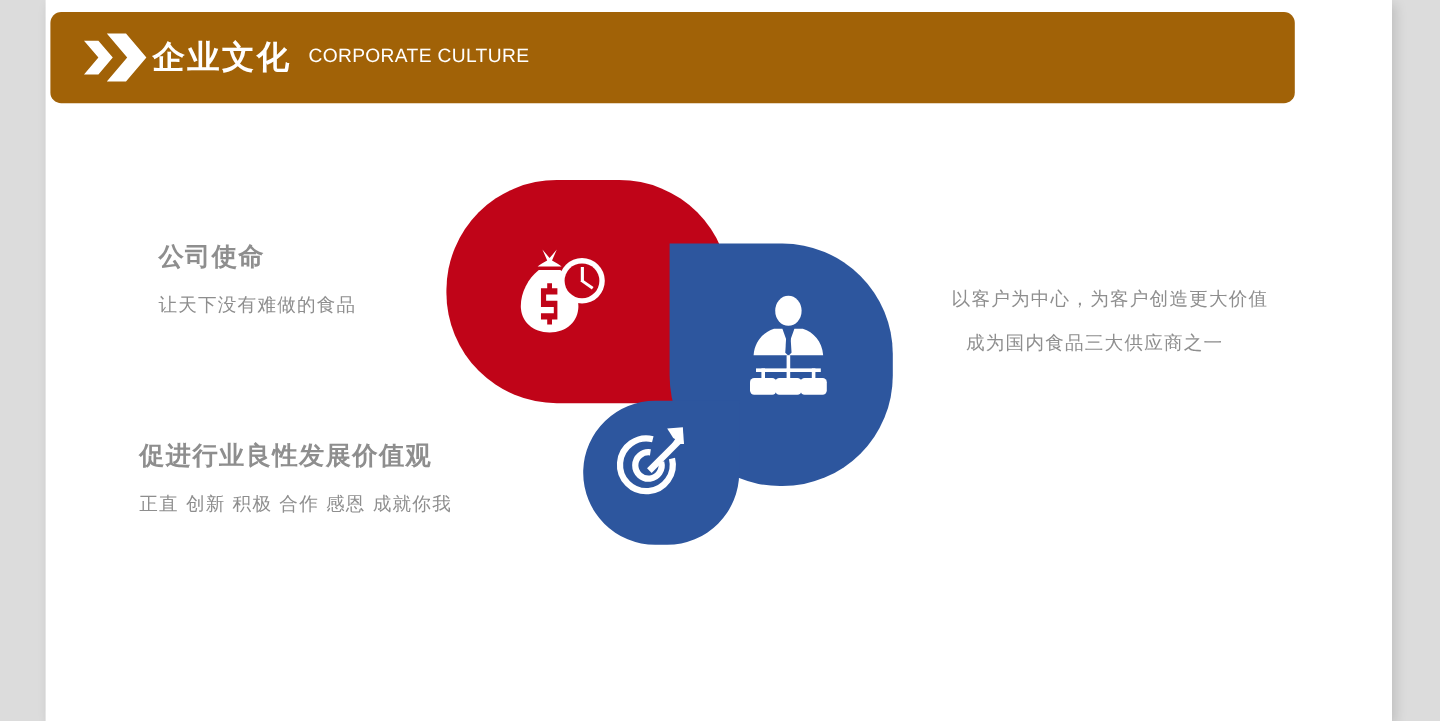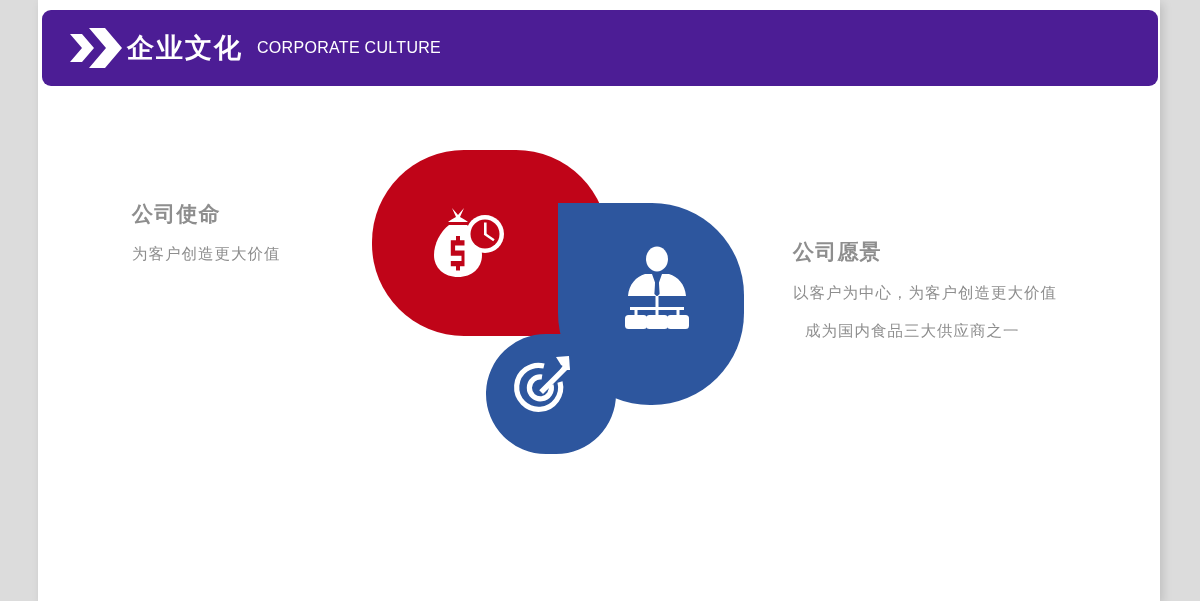--- a/index.html
+++ b/index.html
@@ -30,23 +30,23 @@
     height: 601px;
     background: #ffffff;
     box-shadow: 3px 3px 9px rgba(0,0,0,0.13);
   }
 
   
   #header-bar {
     position: absolute;
     left: 42px;
     top: 10px;
-    width: 1116px;
+    width: 1037px;
     height: 76px;
-    background: #4c1d95;
+    background: #a16207;
     border-radius: 9px;
     display: flex;
     align-items: center;
   }
   #chevron-icon {
     margin-left: 27px;
     width: 54px;
     height: 46px;
     flex: 0 0 auto;
     display: block;
@@ -215,23 +215,26 @@
           <path fill="#ffffff" d="M44,-1 L57,-2 L56,11 L49,7 Z"></path>
           <path fill="#ffffff" d="M57,-2 L58,12 L48,12 Z"></path>
         </g>
       </g>
 
     </svg>
   </div>
 
   <div class="text-block" id="block-mission">
     <div class="block-heading">公司使命</div>
-    <div class="block-line">为客户创造更大价值</div>
-  </div>
-
+    <div class="block-line">让天下没有难做的食品</div>
+  </div>
+
+  <div class="text-block" id="block-values">
+    <div class="block-heading">促进行业良性发展价值观</div>
+    <div class="block-line">正直 创新 积极 合作 感恩 成就你我</div>
+  </div>
 
   <div class="text-block" id="block-vision">
-    <div class="block-heading">公司愿景</div>
     <div class="block-line">以客户为中心，为客户创造更大价值</div>
     <div class="block-line">成为国内食品三大供应商之一</div>
   </div>
 
 </div>
 
 </body></html>

